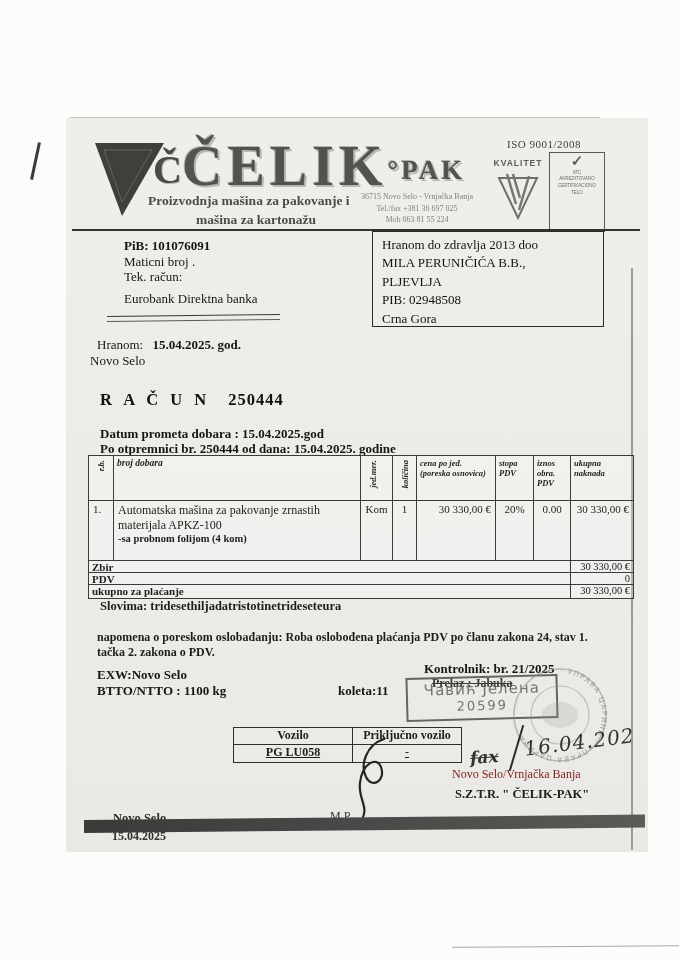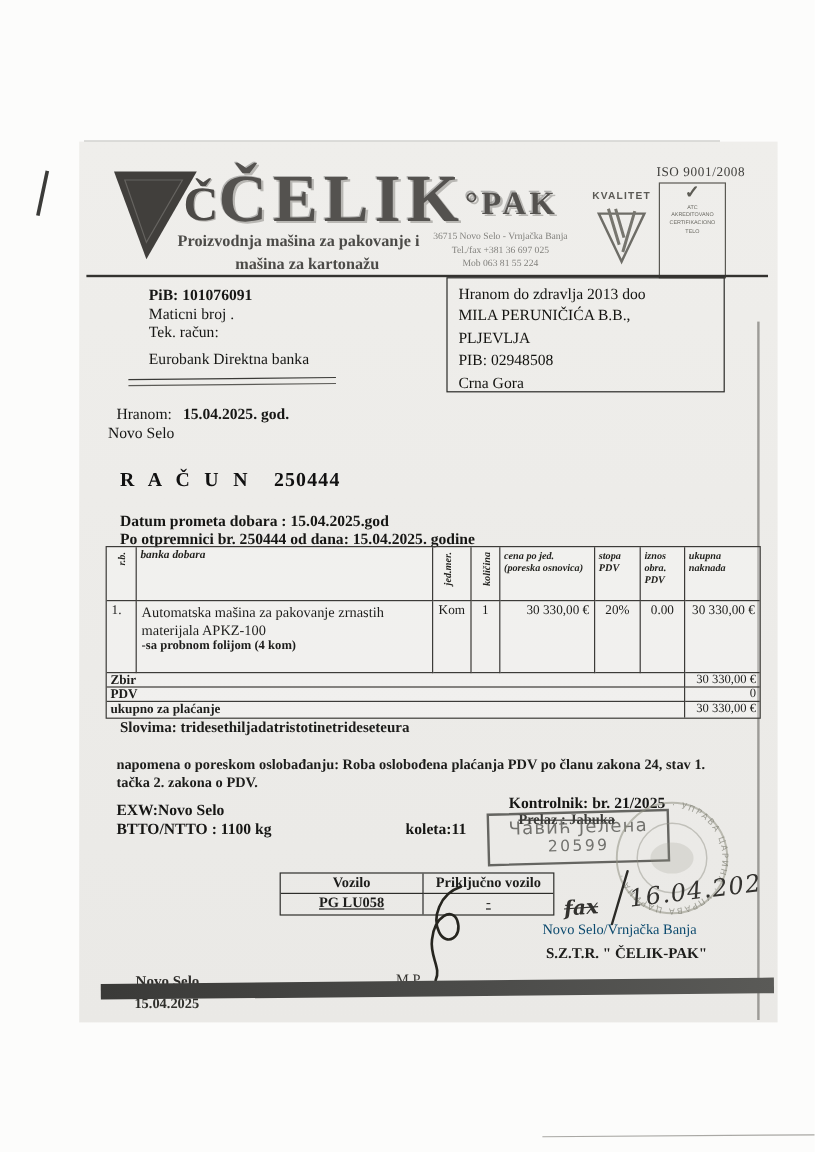--- a/index.html
+++ b/index.html
@@ -11,21 +11,21 @@
          background:linear-gradient(180deg,#efeeeb 0%,#edecE9 40%,#eae9e6 100%);}
   .faintline{background:#c7c7c3;height:1px;}
   .mark{background:#3b3b39;}
   
   .brand{font-weight:bold;color:#54524f;letter-spacing:5px;font-size:56px;
          text-shadow:2px 2px 0 rgba(120,118,114,.45), -1px -1px 0 rgba(70,70,68,.35);}
   .brand-suffix{font-size:27px;letter-spacing:3px;vertical-align:6px;}
   .ornate-c{font-weight:bold;color:#4c4a47;font-size:40px;text-shadow:1px 1px 0 rgba(120,118,114,.5);}
   .tagline{font-weight:bold;color:#4c4b48;font-size:13.5px;}
   .addr{font-size:8px;color:#82817d;line-height:1.45;}
-  .iso{font-size:11px;color:#42413e;letter-spacing:.5px;margin-left:40px;}
+  .iso{font-size:11px;color:#42413e;letter-spacing:.5px;}
   .kv-label{font-size:8.5px;font-weight:bold;color:#5b5a55;letter-spacing:1px;font-family:"Liberation Sans",sans-serif;}
   .certbox{border:1px solid #5a5953;width:54px;height:78px;text-align:center;color:#6b6a63;}
   .certbox .chk{font-size:15px;font-weight:bold;color:#5d5c55;line-height:1.1;}
   .certbox .tiny{font-size:4.5px;line-height:1.5;font-family:"Liberation Sans",sans-serif;}
   
   .ln{font-size:13px;color:#161614;}
   .buyerbox{border:1.4px solid #2a2a27;padding:4px 9px;font-size:13px;line-height:1.42;color:#12120f;}
   .b{font-weight:bold;}
   .racun{font-size:16.5px;font-weight:bold;letter-spacing:4px;color:#111;}
   
@@ -123,21 +123,21 @@
   <div class="abs" style="left:100px;top:390px;">
     <span class="racun">R A Č U N</span>
     <span class="racun" style="letter-spacing:1px;margin-left:14px;">250444</span>
   </div>
   <div class="abs ln b" style="left:100px;top:426px;">Datum prometa dobara : 15.04.2025.god</div>
   <div class="abs ln b" style="left:100px;top:441px;">Po otpremnici br.   250444   od dana: 15.04.2025. godine</div>
 
   <div class="abs" id="invtable">
 
     <div class="c hcell"><span class="vtext">r.b.</span></div>
-    <div class="c hcell" style="font-size:9.5px;">banka dobara</div>
+    <div class="c hcell" style="font-size:9.5px;">broj dobara</div>
     <div class="c hcell"><span class="vtext">jed.mer.</span></div>
     <div class="c hcell"><span class="vtext">količina</span></div>
     <div class="c hcell">cena po jed. (poreska osnovica)</div>
     <div class="c hcell">stopa PDV</div>
     <div class="c hcell">iznos obra. PDV</div>
     <div class="c nr hcell">ukupna naknada</div>
 
     <div class="c cellpad">1.</div>
     <div class="c cellpad">
       <div style="font-size:12px;">Automatska mašina za pakovanje zrnastih</div>
@@ -199,21 +199,21 @@
   <svg class="abs" style="left:350px;top:733px;" width="62" height="88">
     <path d="M34,6 C16,12 10,32 16,44 C22,56 36,48 31,34 C27,23 12,30 10,50 C8,64 18,74 13,84" fill="none" stroke="#26251f" stroke-width="2.2" stroke-linecap="round"></path>
   </svg>
   <div class="abs hand strike" style="left:470px;top:747px;font-size:17px;font-weight:bold;transform:rotate(-4deg);">fax</div>
   <svg class="abs" style="left:505px;top:722px;" width="22" height="52">
     <path d="M18,4 L5,48" stroke="#2c2b27" stroke-width="2" fill="none" stroke-linecap="round"></path>
   </svg>
   <div class="abs hand" style="left:524px;top:730px;font-size:20px;transform:rotate(-7deg);letter-spacing:1px;">16.04.202</div>
 
   <div class="abs b" style="left:455px;top:787px;font-size:12.5px;">S.Z.T.R.   " ČELIK-PAK"</div>
-  <div class="abs" style="left:452px;top:767px;font-size:12px;color:#0c4a6e;">Novo Selo/Vrnjačka Banja</div>
+  <div class="abs" style="left:452px;top:767px;font-size:12px;color:#7f1d1d;">Novo Selo/Vrnjačka Banja</div>
   <div class="abs b" style="left:113px;top:811px;font-size:12.5px;color:#2e2d2a;">Novo Selo</div>
   <div class="abs" style="left:330px;top:809px;font-size:12px;color:#34332f;">M.P.</div>
   <div class="abs b" style="left:112px;top:829px;font-size:12px;color:#30302c;">15.04.2025</div>
 
   <div class="abs darkband" style="left:84px;top:820px;width:561px;height:13px;transform:rotate(-0.55deg);transform-origin:left center;"></div>
   <div class="abs faintline" style="left:452px;top:946px;width:227px;transform:rotate(-0.4deg);background:#a9a8a4;"></div>
 
 </div>
 
 </body></html>

